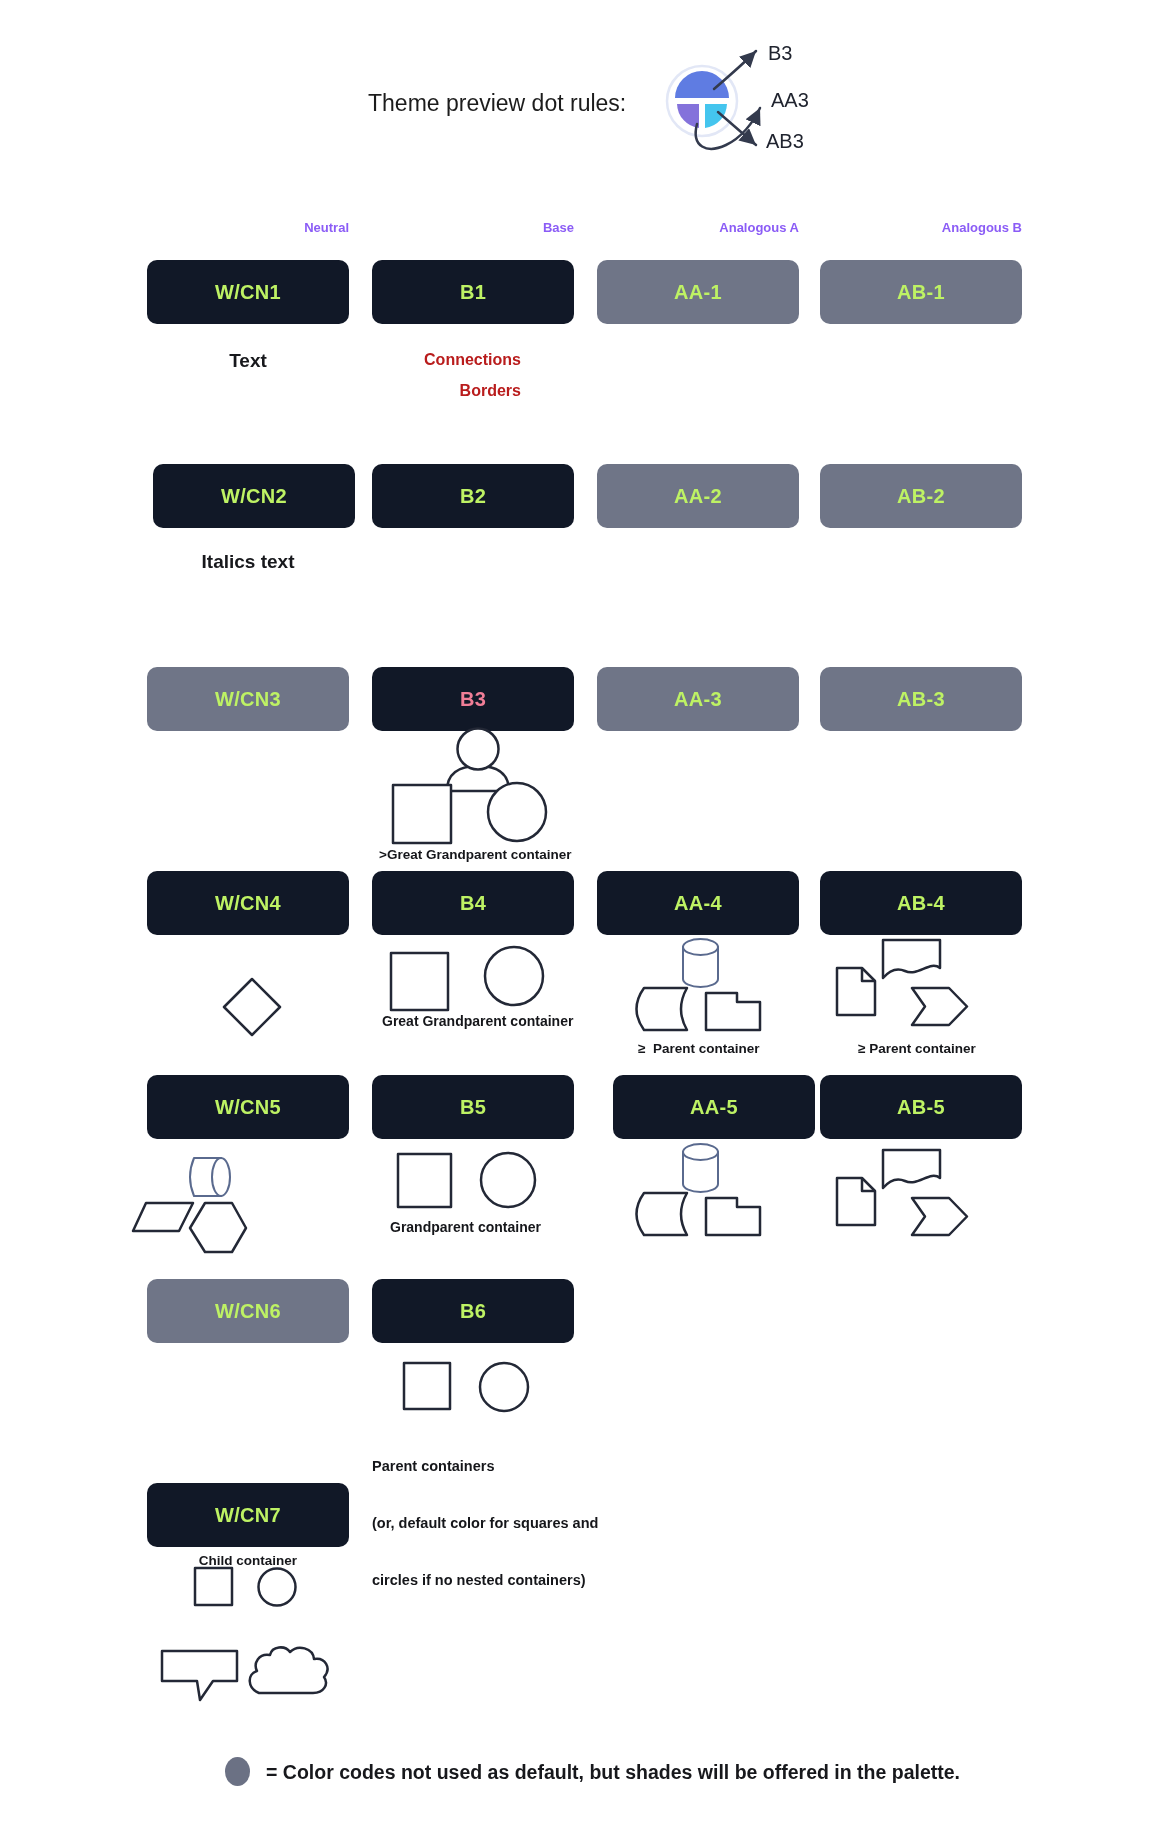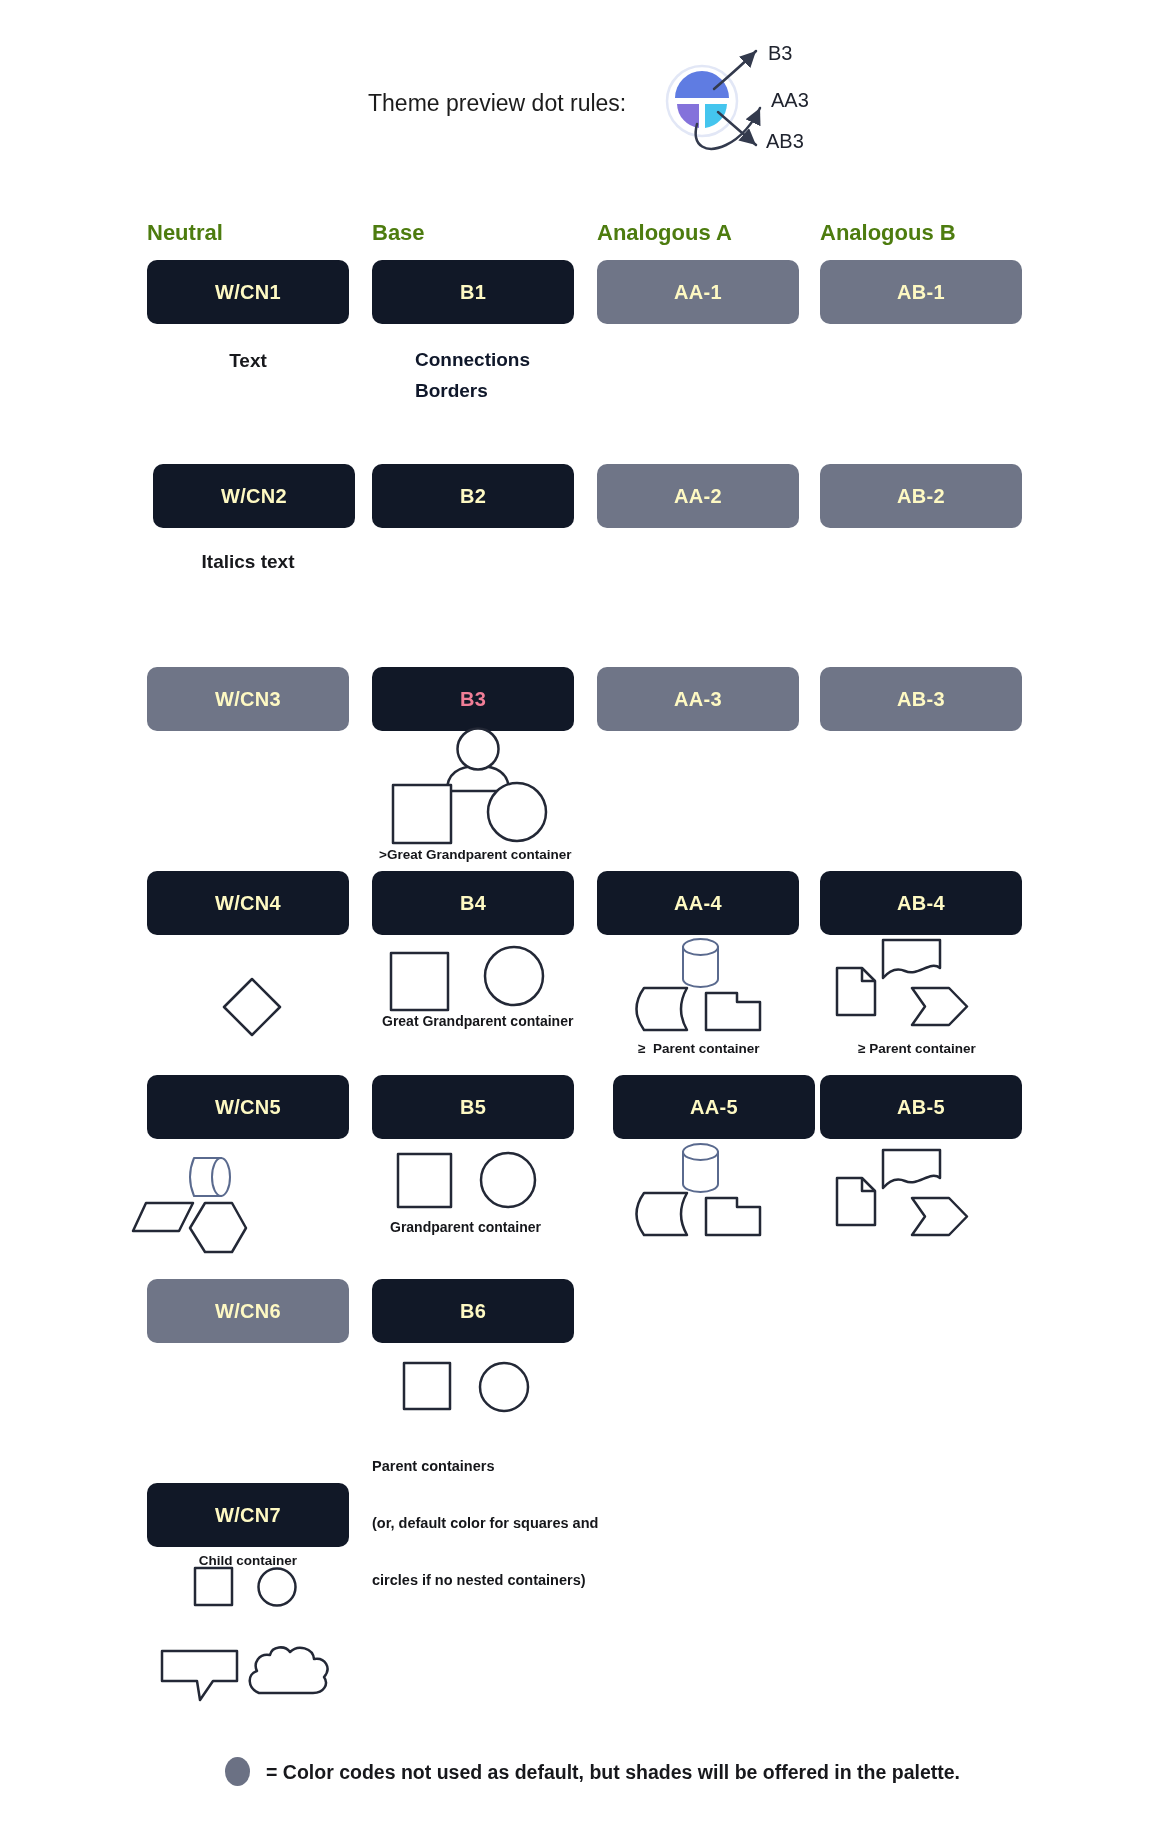--- a/index.html
+++ b/index.html
@@ -1,29 +1,29 @@
 <!DOCTYPE html>
 <html><head>
 <meta charset="utf-8">
 <style>
   html,body{margin:0;padding:0;background:#ffffff;}
   body{font-family:"Liberation Sans",sans-serif;color:#17181C;}
   .canvas{position:relative;width:1164px;height:1822px;background:#fff;overflow:hidden;}
   .abs{position:absolute;}
   .title{position:absolute;left:368px;top:90px;font-size:23px;font-weight:400;color:#1C1C1C;}
   .dot-label{position:absolute;font-size:20px;font-weight:400;color:#20242F;}
-  .col-header{position:absolute;top:220px;width:202px;text-align:left;font-size:22px;font-weight:700;color:#4d7c0f;}
+  .col-header{position:absolute;top:220px;width:202px;text-align:right;font-size:13px;font-weight:700;color:#8b5cf6;}
   .chip{position:absolute;width:202px;height:64px;border-radius:10px;display:flex;align-items:center;justify-content:center;
-        font-size:20px;font-weight:700;color:#fef9c3;letter-spacing:.3px;}
+        font-size:20px;font-weight:700;color:#bef264;letter-spacing:.3px;}
   .chip.dark{background:#111827;}
   .chip.gray{background:#6F7587;}
   .chip.pink-text{color:#F17E97;}
   .cap-big{position:absolute;font-size:19px;font-weight:700;color:#17181C;line-height:31px;}
   .cap-wrap{position:absolute;width:245px;text-align:center;}
-  .cap-block{display:inline-block;text-align:left;font-size:19px;font-weight:700;color:#0f172a;line-height:31px;}
+  .cap-block{display:inline-block;text-align:right;font-size:16px;font-weight:700;color:#b91c1c;line-height:31px;}
   .cap-block span{display:block;}
   .cap-sm{position:absolute;font-size:13.5px;font-weight:700;color:#15161A;white-space:pre;}
   .cap-md{position:absolute;font-size:14.5px;font-weight:700;color:#15161A;line-height:19px;white-space:pre;}
   .cap-md span{display:block;}
   svg.abs{overflow:visible;}
   .shape{fill:#ffffff;stroke:#232836;stroke-width:2.5;stroke-linejoin:round;}
   .shape-thin{fill:#ffffff;stroke:#5A6A8E;stroke-width:2;stroke-linejoin:round;}
   .fold{fill:none;stroke:#232836;stroke-width:2.5;stroke-linejoin:round;}
   .arrow{fill:none;stroke:#333A4D;stroke-width:2.5;stroke-linecap:round;}
   .legend-dot{position:absolute;left:225px;top:1757px;width:25px;height:29px;border-radius:50%;background:#6B7184;}

